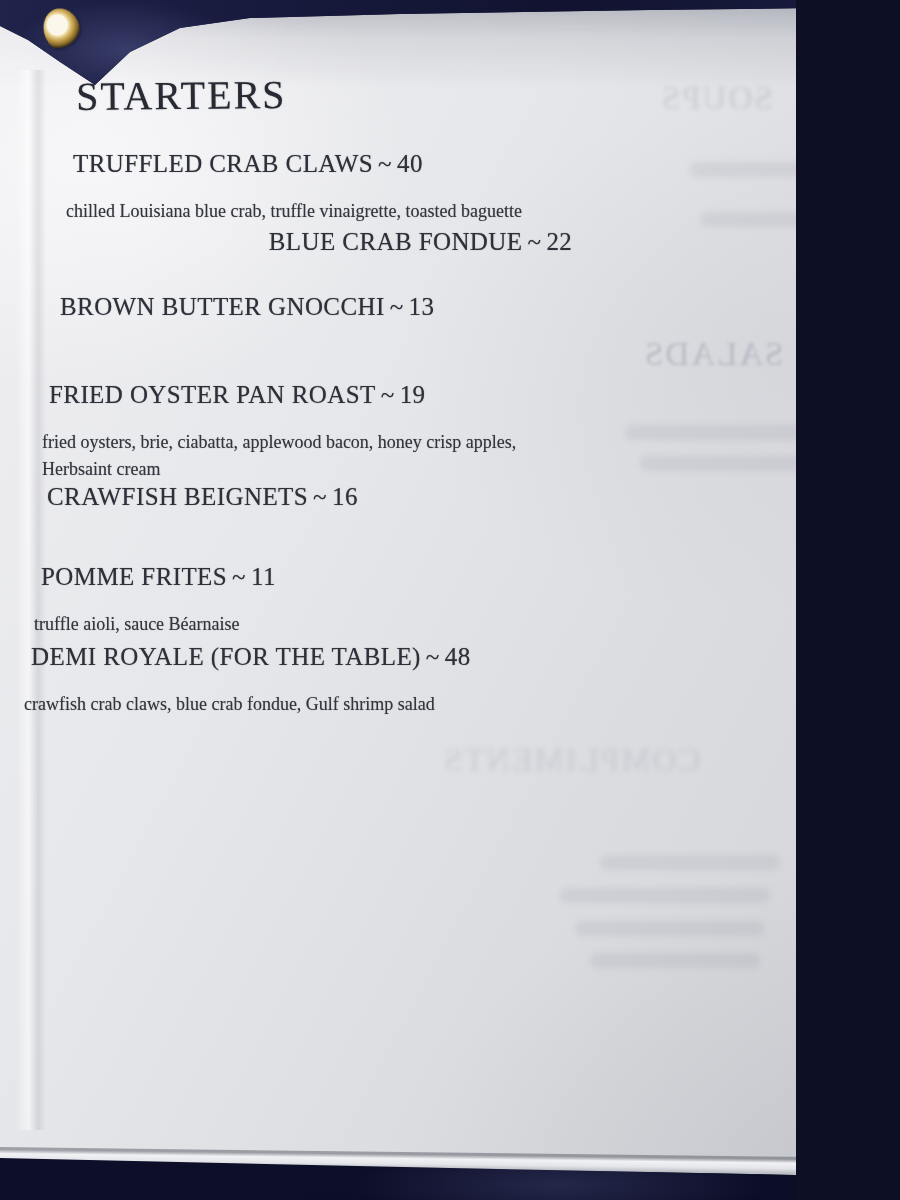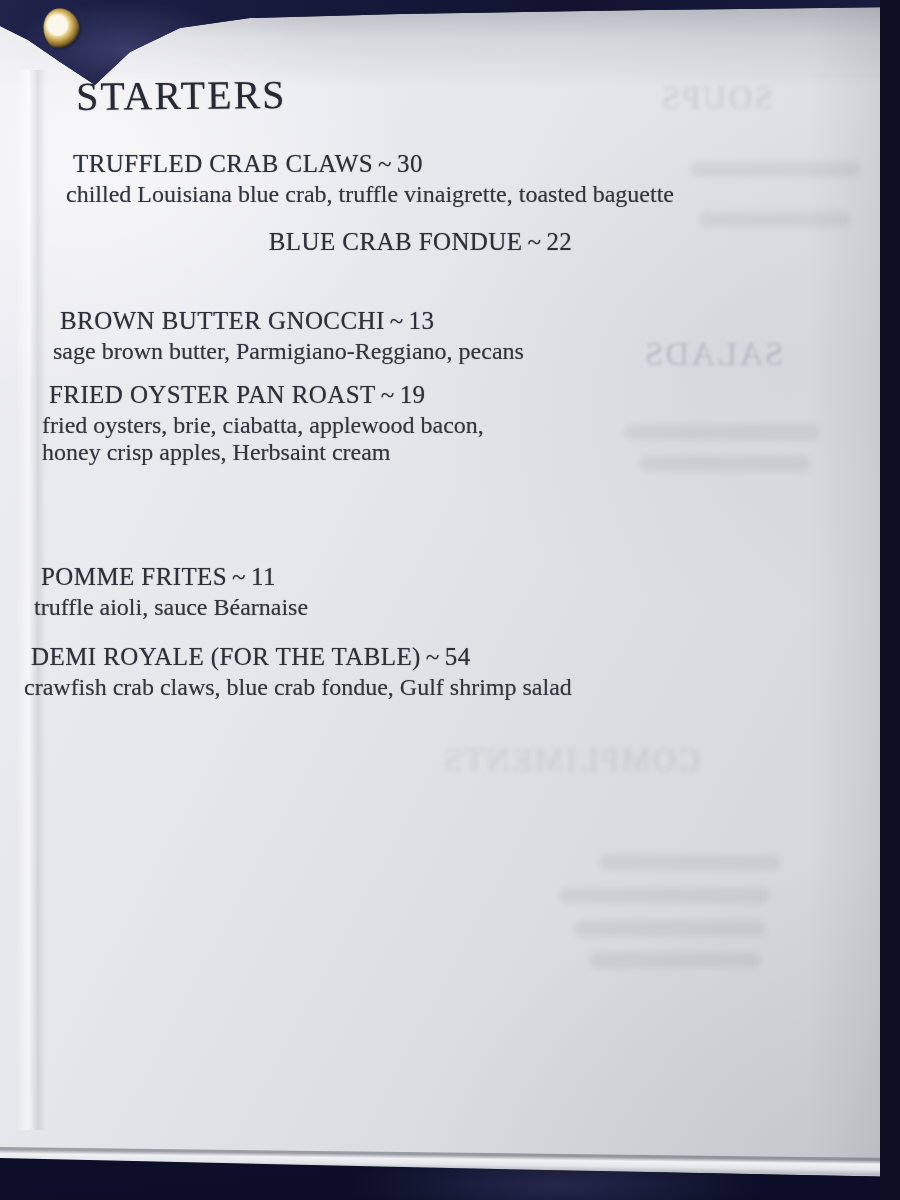--- a/index.html
+++ b/index.html
@@ -1,19 +1,19 @@
 <!DOCTYPE html>
 <html><head>
 <meta charset="utf-8">
 <title>Menu — Starters</title>
 <style>
   html, body { margin: 0; padding: 0; background: #0d0f24; }
   .scene {
     position: relative;
-    width: 880px;
+    width: 796px;
     height: 1200px;
     overflow: hidden;
     background: #12142c;
     font-family: "Liberation Serif", "DejaVu Serif", serif;
   }
 
   
   .paper {
     position: absolute;
     left: 0; top: 0;
@@ -120,29 +120,29 @@
   .menu-item { position: absolute; width: 720px; }
   .item-title {
     font-size: 25px; letter-spacing: 0.4px;
     color: #2d2f39;
     padding-left: 7px;
     text-shadow: 0 0 1.1px rgba(45,47,57,.55);
     white-space: nowrap;
   }
   .item-sep { padding: 0 5px; }
   .item-desc {
-    margin-top: 3px;
-    font-size: 24px; line-height: 27px;
+    margin-top: 20px;
+    font-size: 18px; line-height: 27px;
     color: #33353e;
     text-shadow: 0 0 1px rgba(51,53,62,.48);
     max-width: 700px;
   }
   .i0 { left: 66px; top: 150px; }
   .i1 { left: 57px; top: 228px; text-align: center; }
-  .i2 { left: 53px; top: 307px; }
+  .i2 { left: 53px; top: 293px; }
   .i3 { left: 42px; top: 381px; }
   .i3 .item-desc { max-width: 505px; }
   .i4 { left: 40px; top: 483px; }
   .i5 { left: 34px; top: 563px; }
   .i6 { left: 24px; top: 643px; }
 </style>
 </head>
 <body>
 
 <div class="scene">
@@ -168,56 +168,58 @@
   <div class="page-edge"></div>
   <div class="binder-top"></div>
   <div class="binder-bottom"></div>
   <div class="grommet"></div>
 
   <div class="content">
     <div class="section-title">STARTERS</div>
 
     <div class="menu-item i0">
       <div class="item-title">
-        <span>TRUFFLED CRAB CLAWS</span><span class="item-sep">~</span><span>30</span>
+        <span>TRUFFLED CRAB CLAWS</span><span class="item-sep">~</span><span>40</span>
       </div>
       <div class="item-desc">chilled Louisiana blue crab, truffle vinaigrette, toasted baguette</div>
     </div>
 
     <div class="menu-item i1">
       <div class="item-title">
         <span>BLUE CRAB FONDUE</span><span class="item-sep">~</span><span>22</span>
       </div>
     </div>
 
     <div class="menu-item i2">
       <div class="item-title">
         <span>BROWN BUTTER GNOCCHI</span><span class="item-sep">~</span><span>13</span>
       </div>
-      <div class="item-desc">sage brown butter, Parmigiano-Reggiano, pecans</div>
     </div>
 
     <div class="menu-item i3">
       <div class="item-title">
         <span>FRIED OYSTER PAN ROAST</span><span class="item-sep">~</span><span>19</span>
       </div>
       <div class="item-desc">fried oysters, brie, ciabatta, applewood bacon, honey crisp apples, Herbsaint cream</div>
     </div>
 
     <div class="menu-item i4">
+      <div class="item-title">
+        <span>CRAWFISH BEIGNETS</span><span class="item-sep">~</span><span>16</span>
+      </div>
     </div>
 
     <div class="menu-item i5">
       <div class="item-title">
         <span>POMME FRITES</span><span class="item-sep">~</span><span>11</span>
       </div>
       <div class="item-desc">truffle aioli, sauce Béarnaise</div>
     </div>
 
     <div class="menu-item i6">
       <div class="item-title">
-        <span>DEMI ROYALE (FOR THE TABLE)</span><span class="item-sep">~</span><span>54</span>
+        <span>DEMI ROYALE (FOR THE TABLE)</span><span class="item-sep">~</span><span>48</span>
       </div>
       <div class="item-desc">crawfish crab claws, blue crab fondue, Gulf shrimp salad</div>
     </div>
   </div>
 
 </div>
 
 </body></html>

